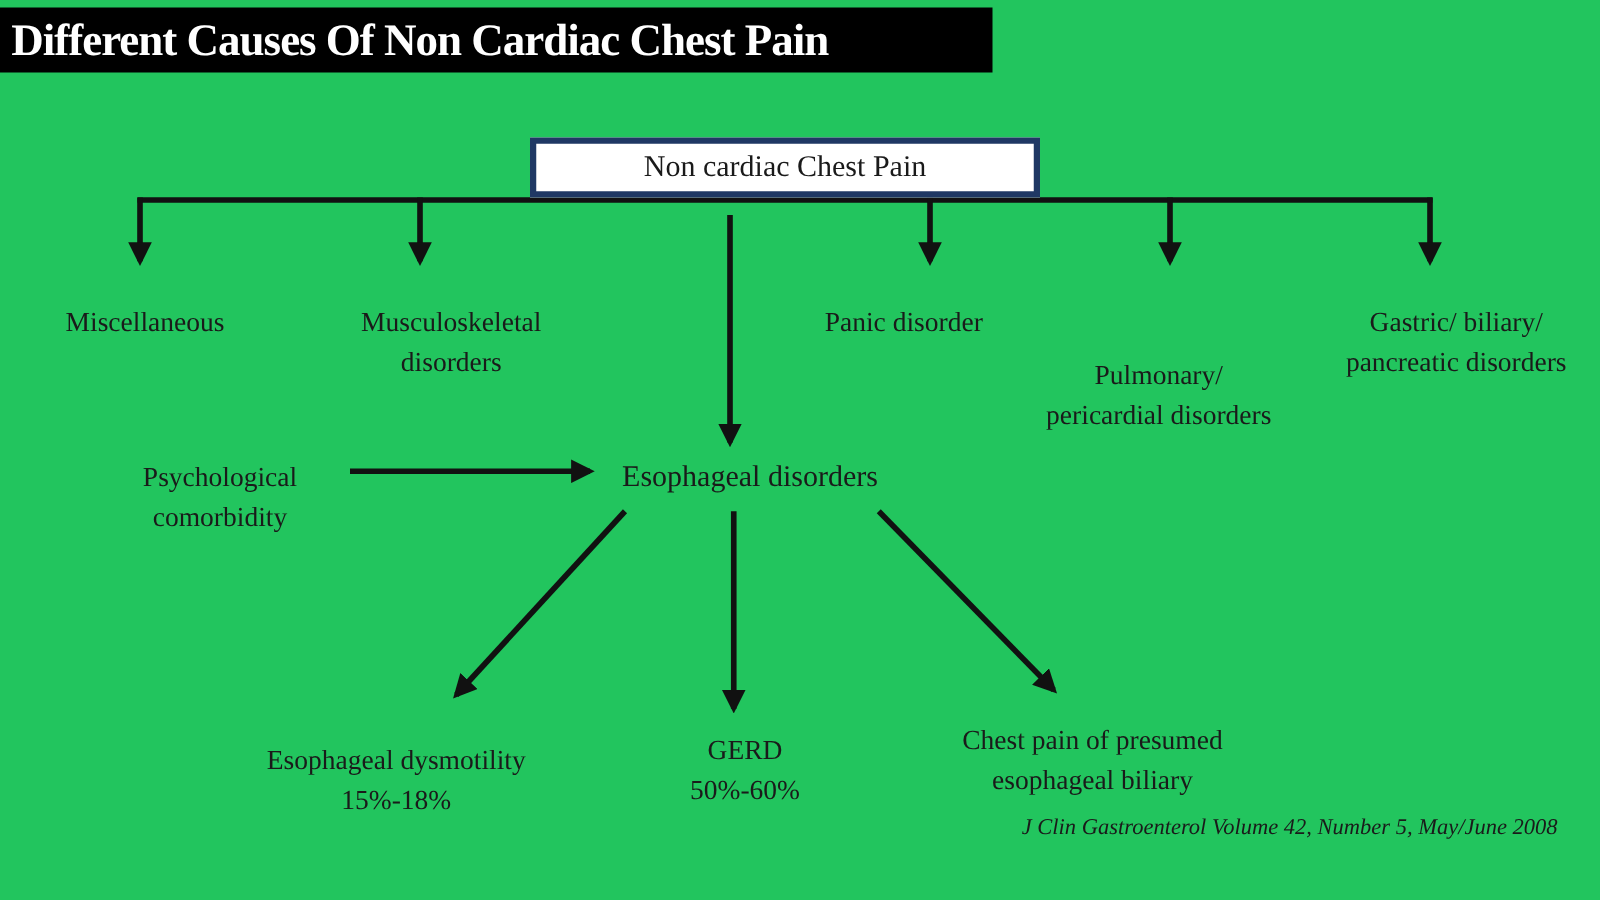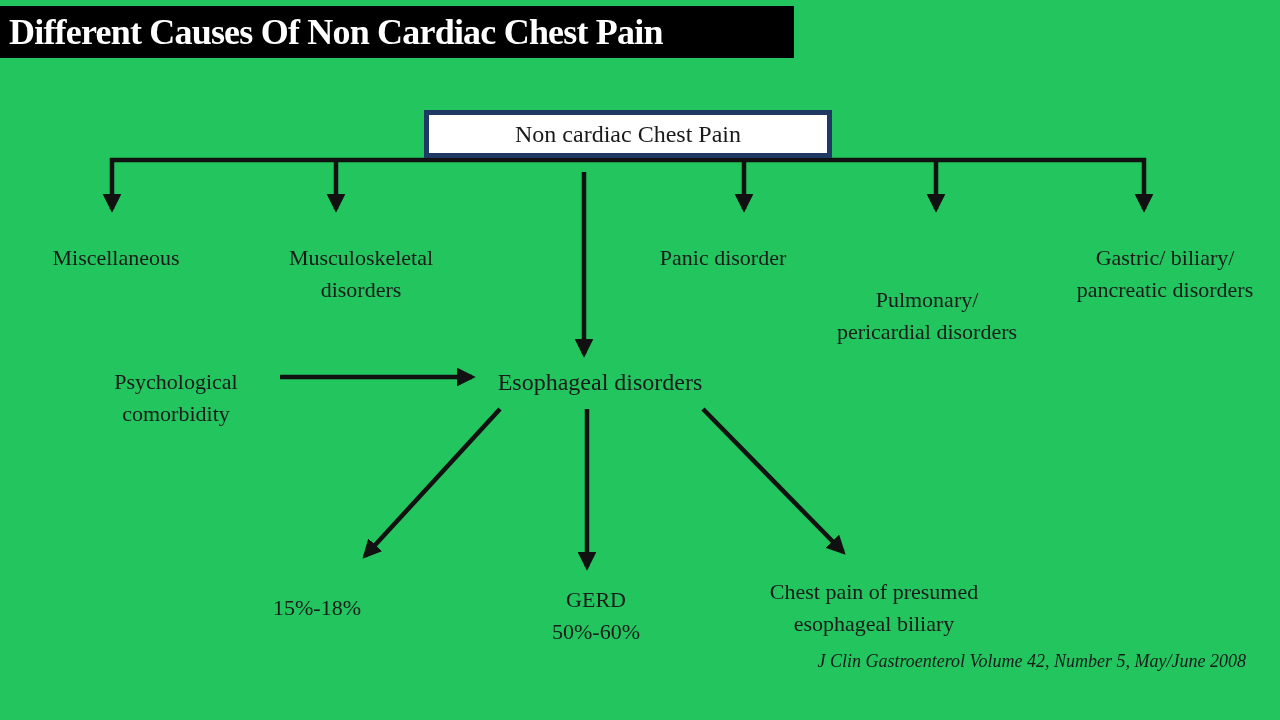--- a/index.html
+++ b/index.html
@@ -90,20 +90,21 @@
 
   <div class="node" style="left:176px;top:366px;">
     <div>Psychological</div>
     <div>comorbidity</div>
   </div>
   <div class="node" style="left:600px;top:366px;font-size:24px;">
     <div>Esophageal disorders</div>
   </div>
 
   <div class="node" style="left:317px;top:592px;">
+    <div>Esophageal dysmotility</div>
     <div>15%-18%</div>
   </div>
   <div class="node" style="left:596px;top:584px;">
     <div>GERD</div>
     <div>50%-60%</div>
   </div>
   <div class="node" style="left:874px;top:576px;">
     <div>Chest pain of presumed</div>
     <div>esophageal biliary</div>
   </div>

